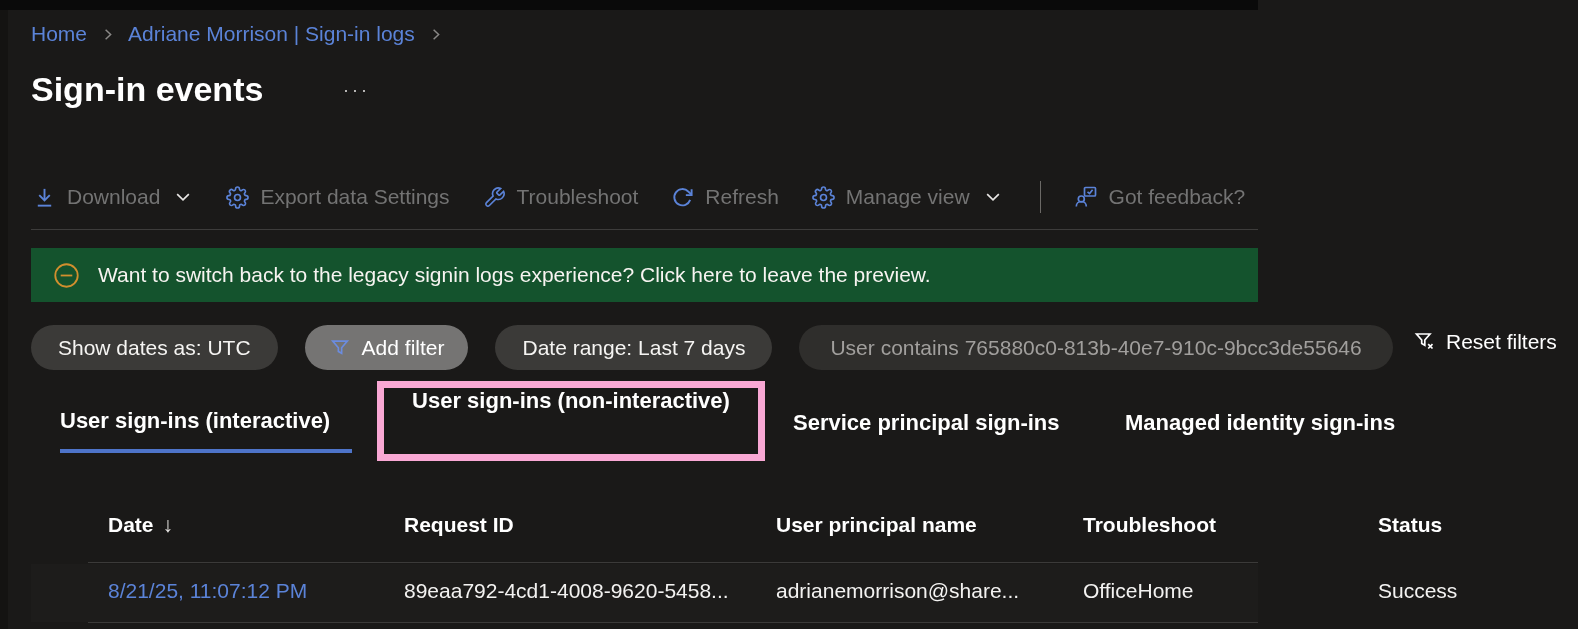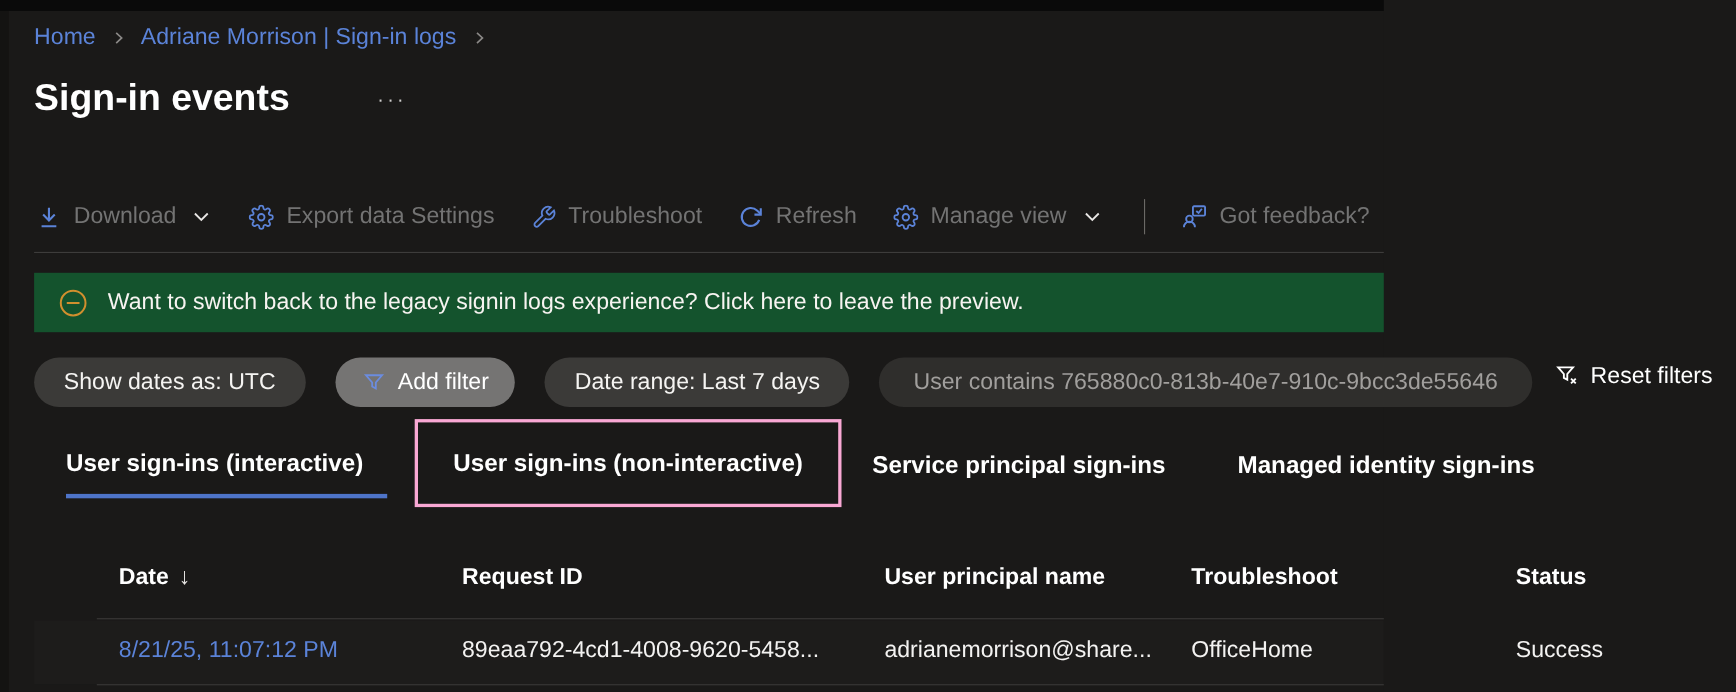--- a/index.html
+++ b/index.html
@@ -49,32 +49,32 @@
                    gap:9px; font-size:21px; color:#ffffff; cursor:pointer; white-space:nowrap; }
   .reset-filters .ricon { display:flex; align-items:center; color:#ffffff; }
 
   
   .tab { position:absolute; font-size:22px; font-weight:600; color:#ffffff; cursor:pointer; white-space:nowrap; }
   .tab-1 { left:60px;  top:408px; }
   .tab-3 { left:793px; top:410px; }
   .tab-4 { left:1125px; top:410px; }
   .tab-underline { position:absolute; left:60px; top:449px; width:292px; height:4px; background:#4e74c9; }
   .red-box { position:absolute; left:377px; top:381px; width:388px; height:80px;
-             border:3px solid #f9a8d4; display:flex; align-items:center; justify-content:center; }
+             border:7px solid #f9a8d4; display:flex; align-items:flex-start; justify-content:center; }
   .red-box .tab-2 { position:static; }
 
   
   .th { position:absolute; top:513px; font-size:21px; font-weight:700; color:#ffffff;
         cursor:pointer; white-space:nowrap; }
   .sort-arrow { font-weight:400; margin-left:9px; color:#e8e6e4; }
   .hr-row { position:absolute; left:88px; right:0; height:1px; background:#3b3a39; }
   .row-band { position:absolute; left:31px; right:0; top:564px; height:58px; background:#1d1c1b; }
   .td { position:absolute; top:579px; font-size:21px; color:#f3f2f1; white-space:nowrap; }
   .td-link { color:#5b83d8; cursor:pointer; }
-  .c1 { left:108px; } .c2 { left:420px; } .c3 { left:804px; } .c4 { left:1083px; } .c5 { left:1378px; }
+  .c1 { left:108px; } .c2 { left:404px; } .c3 { left:776px; } .c4 { left:1083px; } .c5 { left:1378px; }
 </style>
 </head>
 <body>
 
 <div class="screen">
   <div class="top-strip"></div>
   <div class="left-strip"></div>
 
   <div class="breadcrumb">
     <span class="crumb">Home</span>

